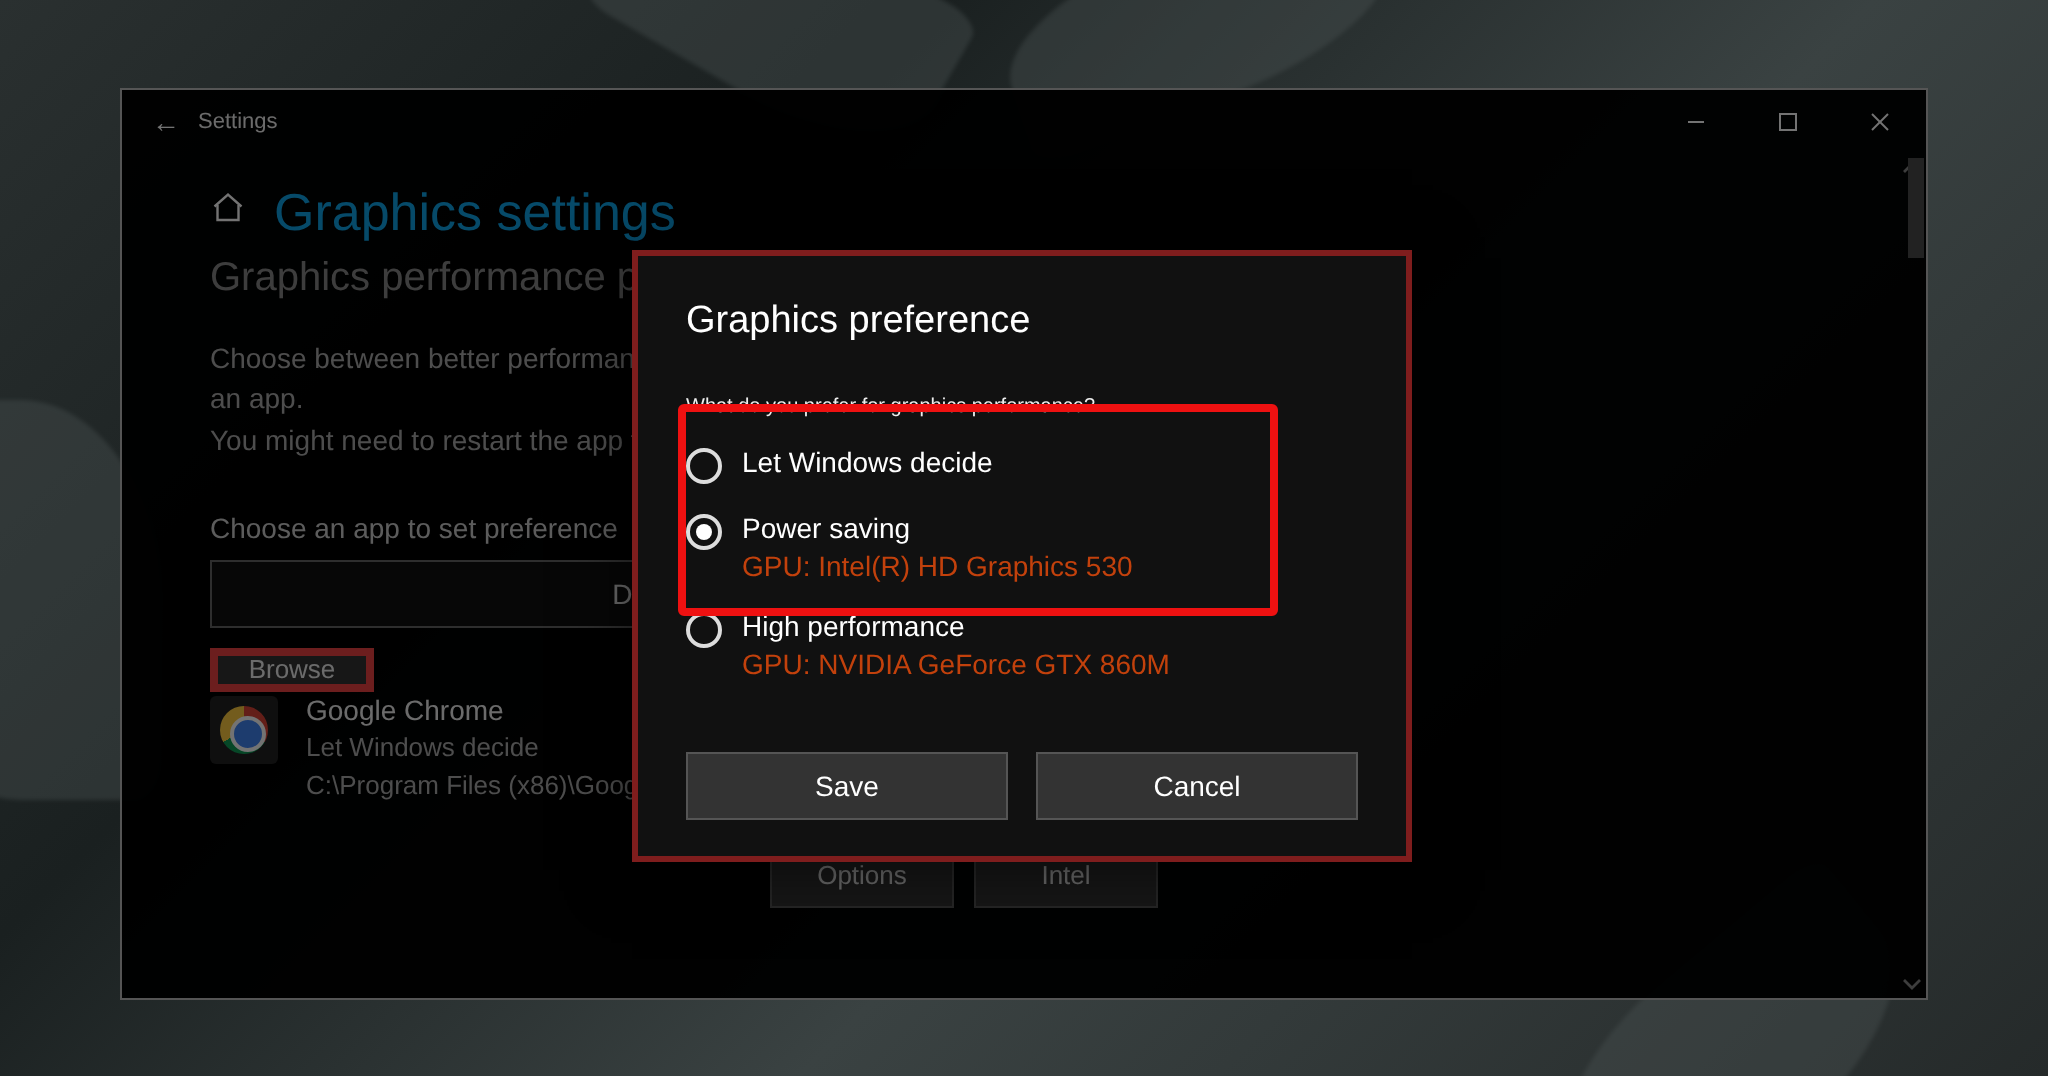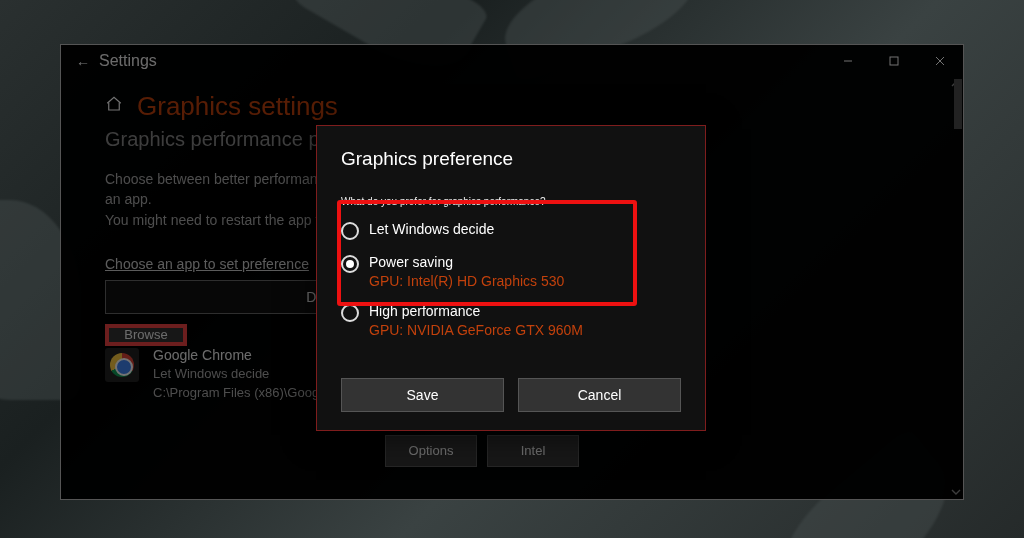--- a/index.html
+++ b/index.html
@@ -14,38 +14,38 @@
   .leaf2 { top: -30px; left: 500px; width: 200px; height: 80px; transform: rotate(-20deg);}
   .leaf3 { bottom: -40px; right: 60px; width: 200px; height: 100px; transform: rotate(-40deg);}
   .leaf4 { top: 200px; left: -60px; width: 140px; height: 200px; border-radius: 10% 50% 10% 50%; }
 
   .window {
     position: absolute; top: 44px; left: 60px; width: 904px; height: 456px;
     background: rgba(0,0,0,0.92); border: 1px solid #555; color: #fff;
   }
   .titlebar { height: 32px; display: flex; align-items: center; padding: 0 6px; }
   .titlebar .back { width: 32px; text-align: center; color: #fff; font-size: 14px; }
-  .titlebar .title { font-size: 16px; color: #eee; }
+  .titlebar .title { font-size: 11px; color: #eee; }
   .winctrls { position: absolute; top: 0; right: 0; display: flex; }
   .winctrl { width: 46px; height: 32px; display: flex; align-items: center; justify-content: center; color: #fff; font-size: 11px;}
   .winctrl svg { stroke: #fff; }
 
   .content { position: relative; padding: 0 44px; height: calc(100% - 32px); overflow: hidden;}
   .scrollbar { position: absolute; right: 1px; top: 2px; bottom: 2px; width: 8px; }
   .scrollbar .thumb { position: absolute; top: 0; width: 8px; height: 50px; background: #4d4d4d; }
   .scroll-arrow { position: absolute; right: 2px; width: 10px; height: 10px; }
   .scroll-arrow.up { top: 2px; }
   .scroll-arrow.down { bottom: 2px; }
 
   .page-head { display: flex; align-items: center; gap: 14px; padding-top: 14px;}
   .home-icon { font-size: 18px; color: #fff; }
-  .page-title { font-size: 26px; font-weight: 300; color: #c2410c; }
+  .page-title { font-size: 26px; font-weight: 300; color: #0ea5e9; }
   .sub-head { font-size: 20px; color: #888; margin-top: 6px; font-weight: 400;}
   .desc { font-size: 14px; color: #aaa; margin-top: 18px; line-height: 1.45; max-width: 440px;}
-  .section-label { font-size: 14px; color: #ccc; margin-top: 26px; text-decoration: underline;}
+  .section-label { font-size: 14px; color: #ccc; margin-top: 26px;}
   .dropdown {
     margin-top: 8px; width: 300px; height: 34px; border: 1px solid #666; background: #111;
     color: #eee; font-size: 14px; padding: 6px 10px; display: flex; align-items: center; justify-content: flex-end;
   }
   .dropdown .chev { font-size: 11px; color: #ccc;}
   .btn-small {
     margin-top: 10px; width: 82px; height: 22px; background: #333; border: 4px solid #ef4444;
     color: #eee; font-size: 13px; display: inline-flex; align-items: center; justify-content: center;
   }
   .app-row { display: flex; gap: 14px; align-items: flex-start;}
@@ -56,28 +56,28 @@
     width: 24px; height: 24px; border-radius: 50%; position: absolute; top: 5px; left: 5px;
     background: conic-gradient(#db4437 0 120deg, #0f9d58 120deg 240deg, #ffcd40 240deg 360deg);
   }
   .chrome::after {
     content:""; position:absolute; top:5px; left:5px; width:14px; height:14px; border-radius:50%;
     background:#4285f4; border:2px solid #fff;
   }
   .app-meta { font-size: 13px; color: #aaa; line-height: 1.4;}
   .app-meta .app-name { color: #eee; font-size: 14px;}
   .app-actions { margin-top: 20px; margin-left: 280px; display: flex; gap: 10px;}
-  .app-actions .abtn { width: 92px; height: 32px; background: #333; border:1px solid #555; color:#eee; font-size:13px; display:inline-flex; align-items:center; justify-content:center;margin-top:13px;}
+  .app-actions .abtn { width: 92px; height: 32px; background: #333; border:1px solid #555; color:#eee; font-size:13px; display:inline-flex; align-items:center; justify-content:center;}
 
   
   .dim-overlay { position: absolute; inset: 0; background: rgba(0,0,0,0.55); pointer-events: none;}
 
   .dialog {
     position: absolute; top: 80px; left: 255px; width: 390px; height: 306px;
-    background: #111; border: 1px solid #7f1d1d; color: #fff; padding: 22px 24px;
+    background: #111; border: 3px solid #7f1d1d; color: #fff; padding: 22px 24px;
     box-shadow: 0 4px 30px rgba(0,0,0,0.6);
   }
   .dialog h2 { font-size: 19px; font-weight: 400; }
   .dialog .q { font-size: 10px; margin-top: 26px; color: #eee;}
   .opt { display: flex; align-items: flex-start; gap: 10px; margin-top: 14px;}
   .opt .r { flex: none; width: 18px; height: 18px; border: 2px solid #ddd; border-radius: 50%; position: relative; margin-top: 1px;}
   .opt .r.checked::after { content:""; position:absolute; top:3px; left:3px; width:8px; height:8px; border-radius:50%; background:#fff;}
   .opt .labels .main { font-size: 14px; color: #fff; }
   .opt .labels .sub { font-size: 14px; color: #c2410c; margin-top: 3px; text-align: right;}
   .hlbox {
@@ -184,21 +184,21 @@
       <div class="r checked"></div>
       <div class="labels">
         <div class="main">Power saving</div>
         <div class="sub">GPU: Intel(R) HD Graphics 530</div>
       </div>
     </div>
     <div class="opt">
       <div class="r"></div>
       <div class="labels">
         <div class="main">High performance</div>
-        <div class="sub">GPU: NVIDIA GeForce GTX 960M</div>
+        <div class="sub">GPU: NVIDIA GeForce GTX 860M</div>
       </div>
     </div>
 
     <div class="dlg-btns">
       <div class="dlg-btn">Save</div>
       <div class="dlg-btn">Cancel</div>
     </div>
 
     <div class="hlbox hl1"></div>
   </div>

